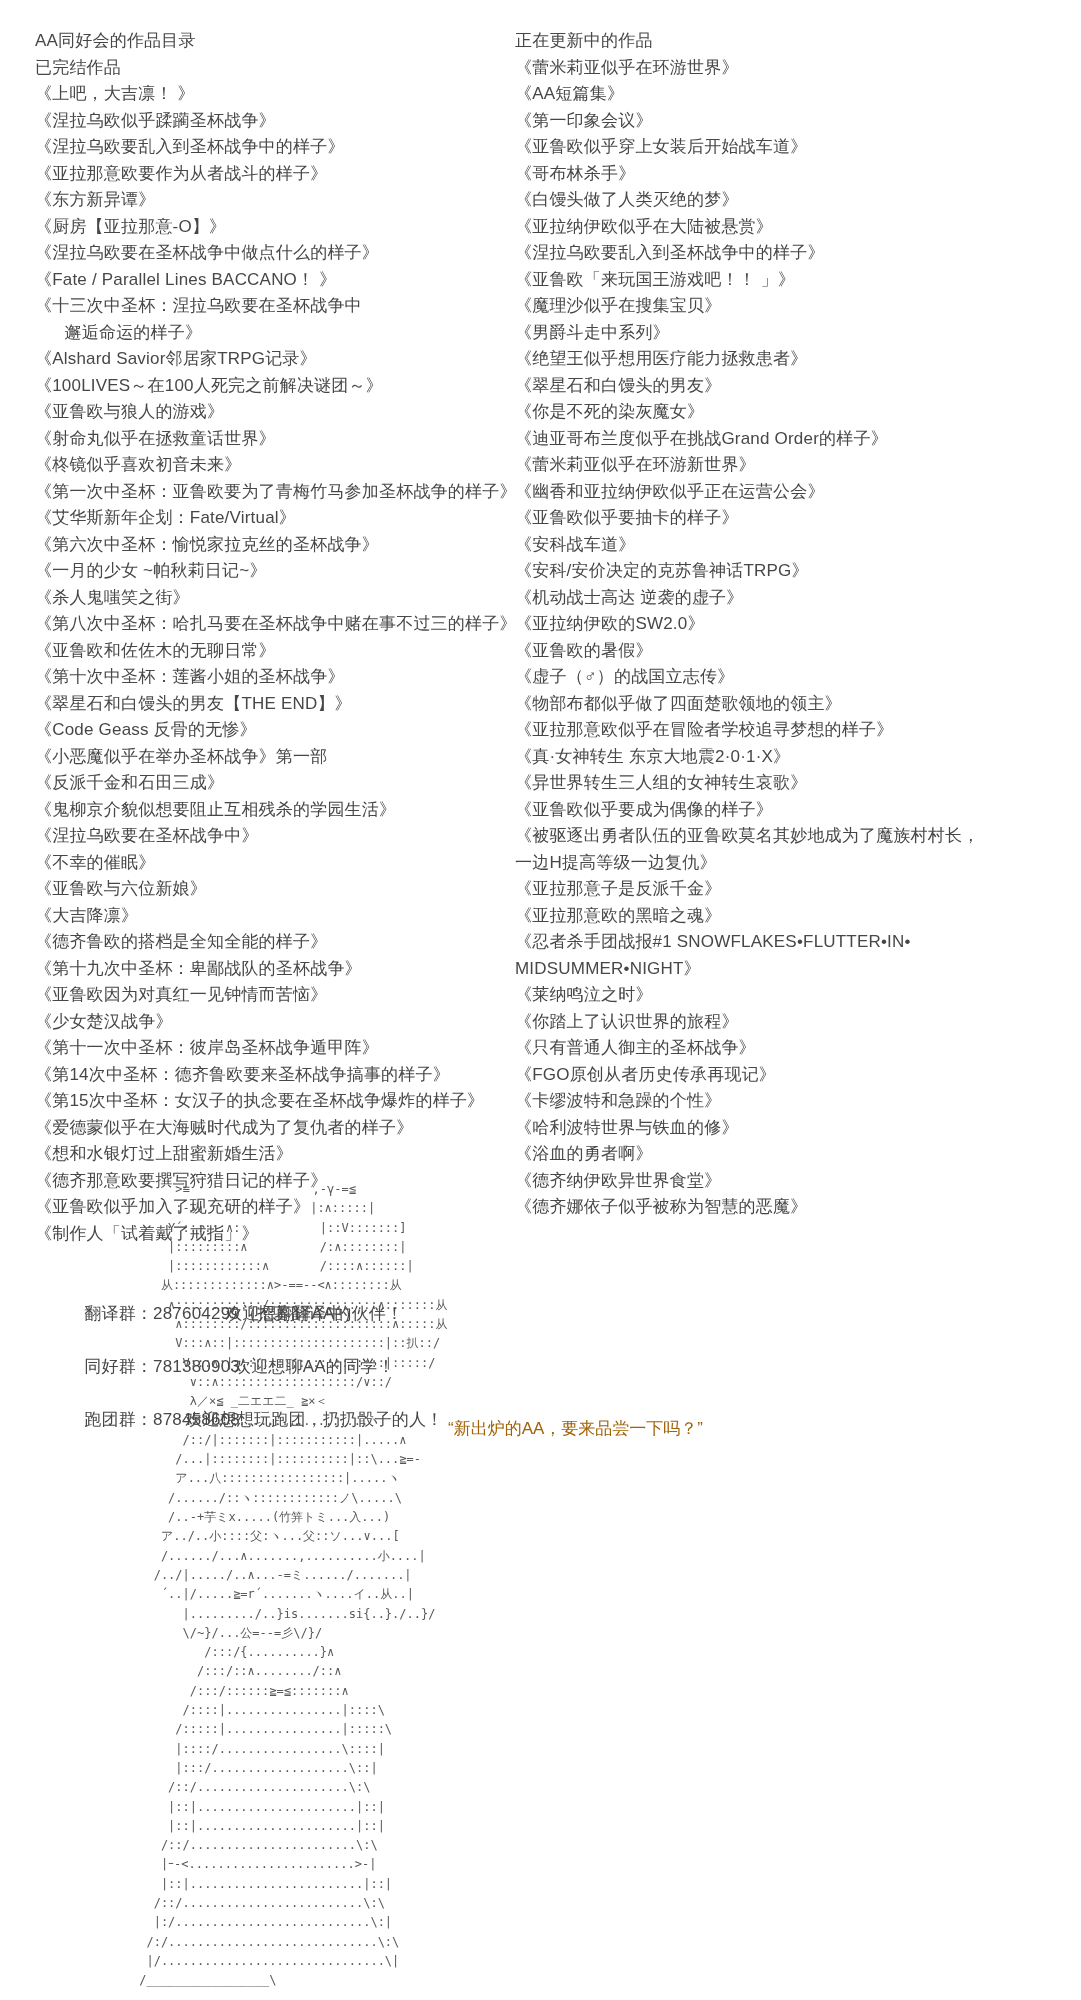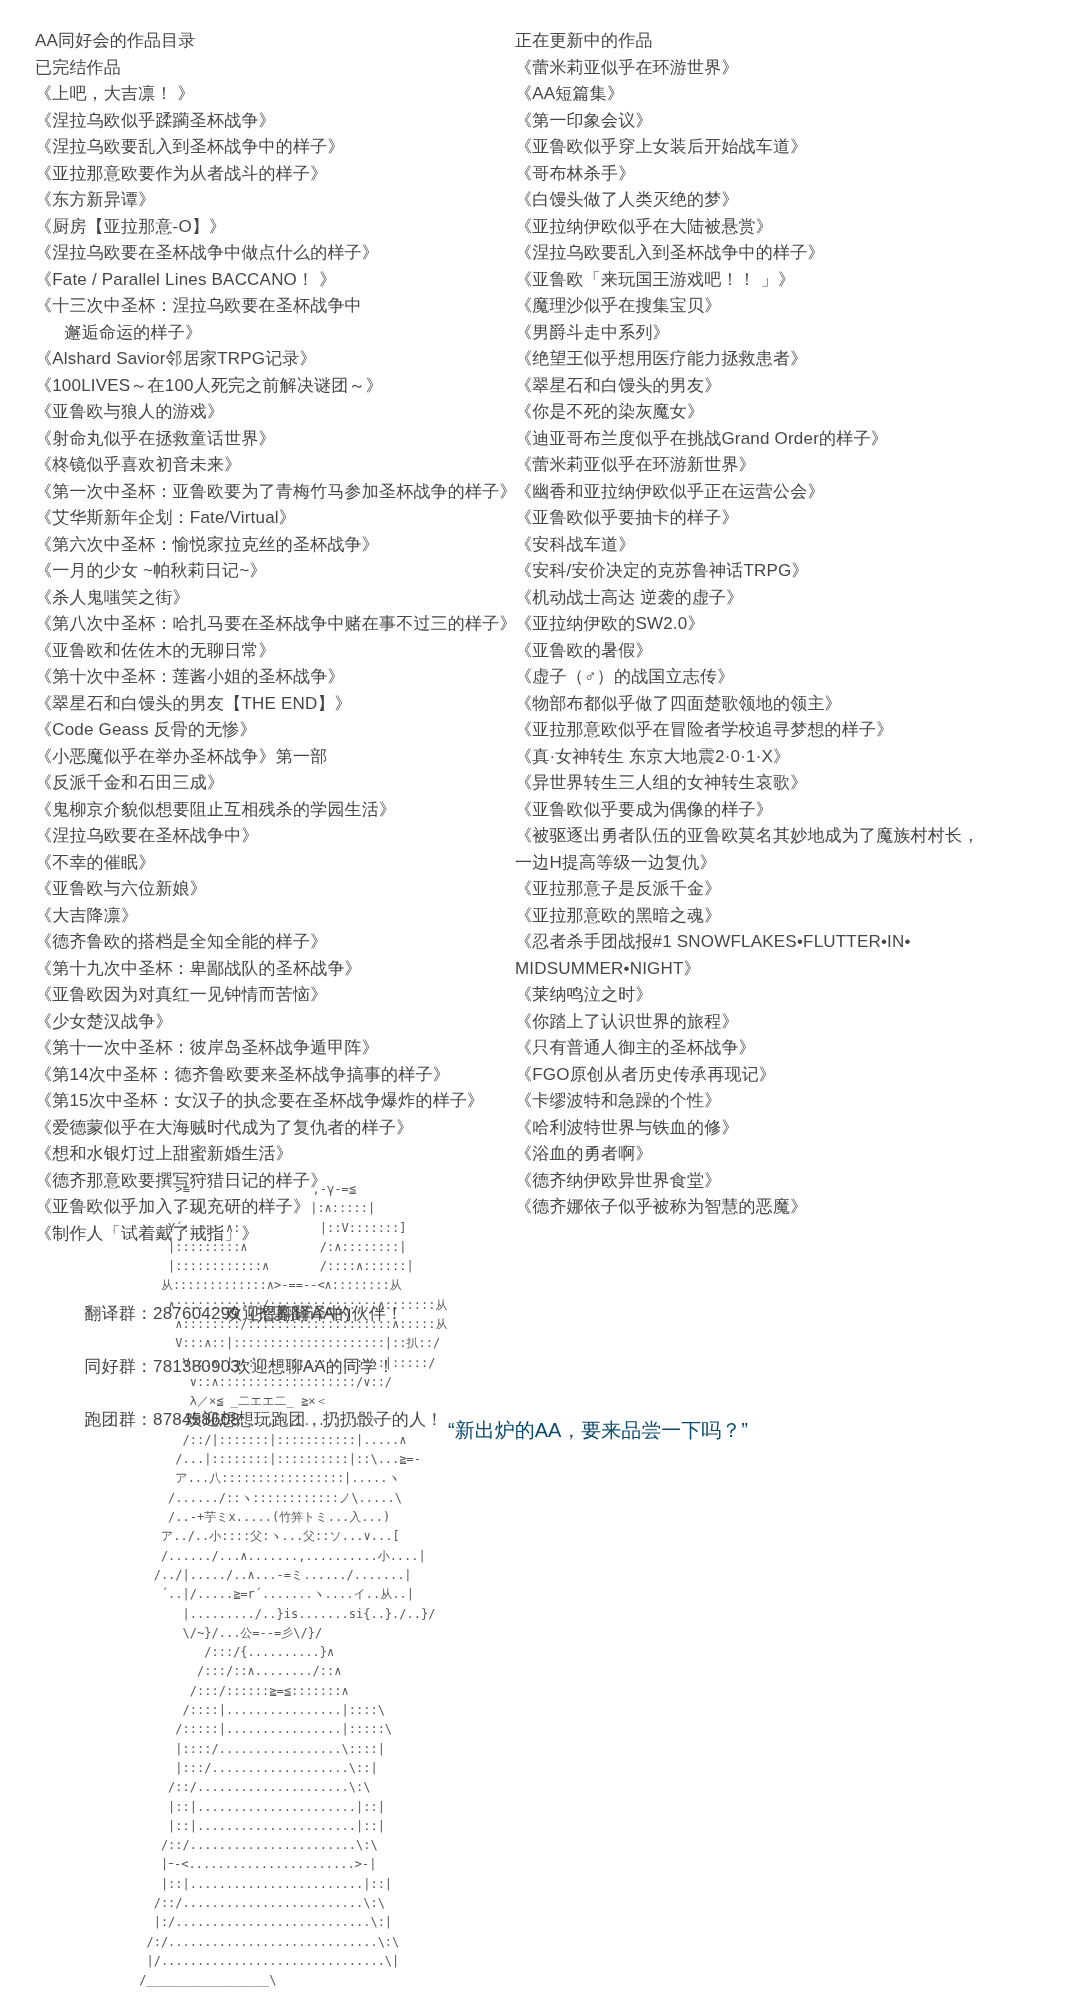--- a/index.html
+++ b/index.html
@@ -25,21 +25,21 @@
   .g-note { padding-left:77px;text-align:center; }
   .ascii {
     position:absolute; left:132px; top:1180px;
     font-family:"DejaVu Sans Mono",monospace;
     font-size:12px; line-height:19.3px;
     color:#585858;
     white-space:pre;
   }
   .caption {
     position:absolute; left:448px; top:1417px;
-    font-size:20px; white-space:pre; color:#0c4a6e;
+    font-size:17px; white-space:pre; color:#a16207;
   }
 </style>
 </head>
 <body>
 
 <div class="page">
 
   <div class="col col-left">
     <div class="line">AA同好会的作品目录</div>
     <div class="line">已完结作品</div>

